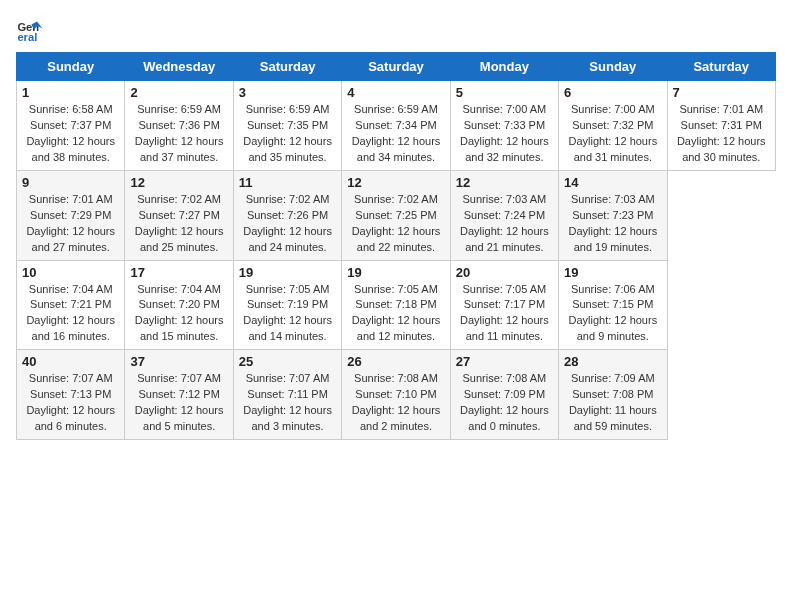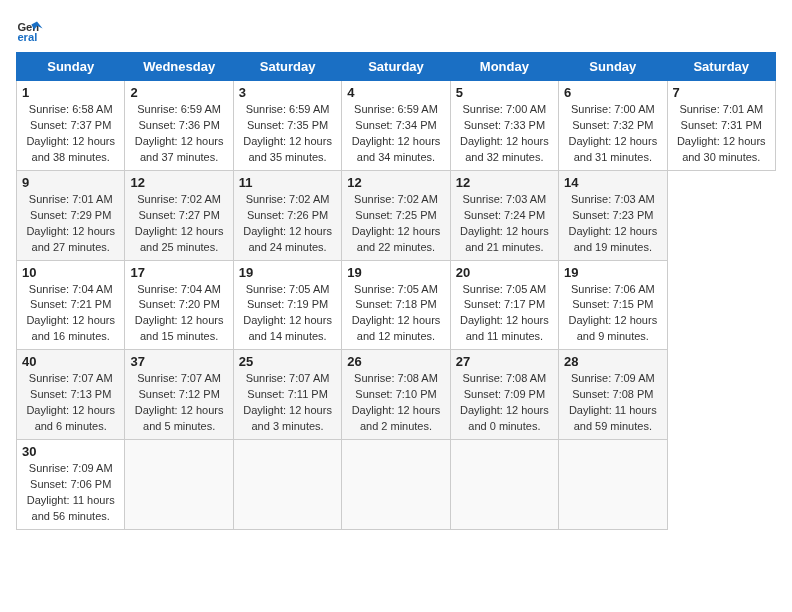--- a/index.html
+++ b/index.html
@@ -312,29 +312,14 @@
       </td>
         <td>
         <span class="day-num">28</span>
         <div class="day-info">
           Sunrise: 7:09 AM<br>
           Sunset: 7:08 PM<br>
           Daylight: 11 hours and 59 minutes.
         </div>
       </td>
       </tr>
-      <tr>
-        <td>
-        <span class="day-num">30</span>
-        <div class="day-info">
-          Sunrise: 7:09 AM<br>
-          Sunset: 7:06 PM<br>
-          Daylight: 11 hours and 56 minutes.
-        </div>
-      </td>
-        <td class="empty-cell"></td>
-        <td class="empty-cell"></td>
-        <td class="empty-cell"></td>
-        <td class="empty-cell"></td>
-        <td class="empty-cell"></td>
-      </tr>
     </tbody>
 </table>
 
 </body></html>

